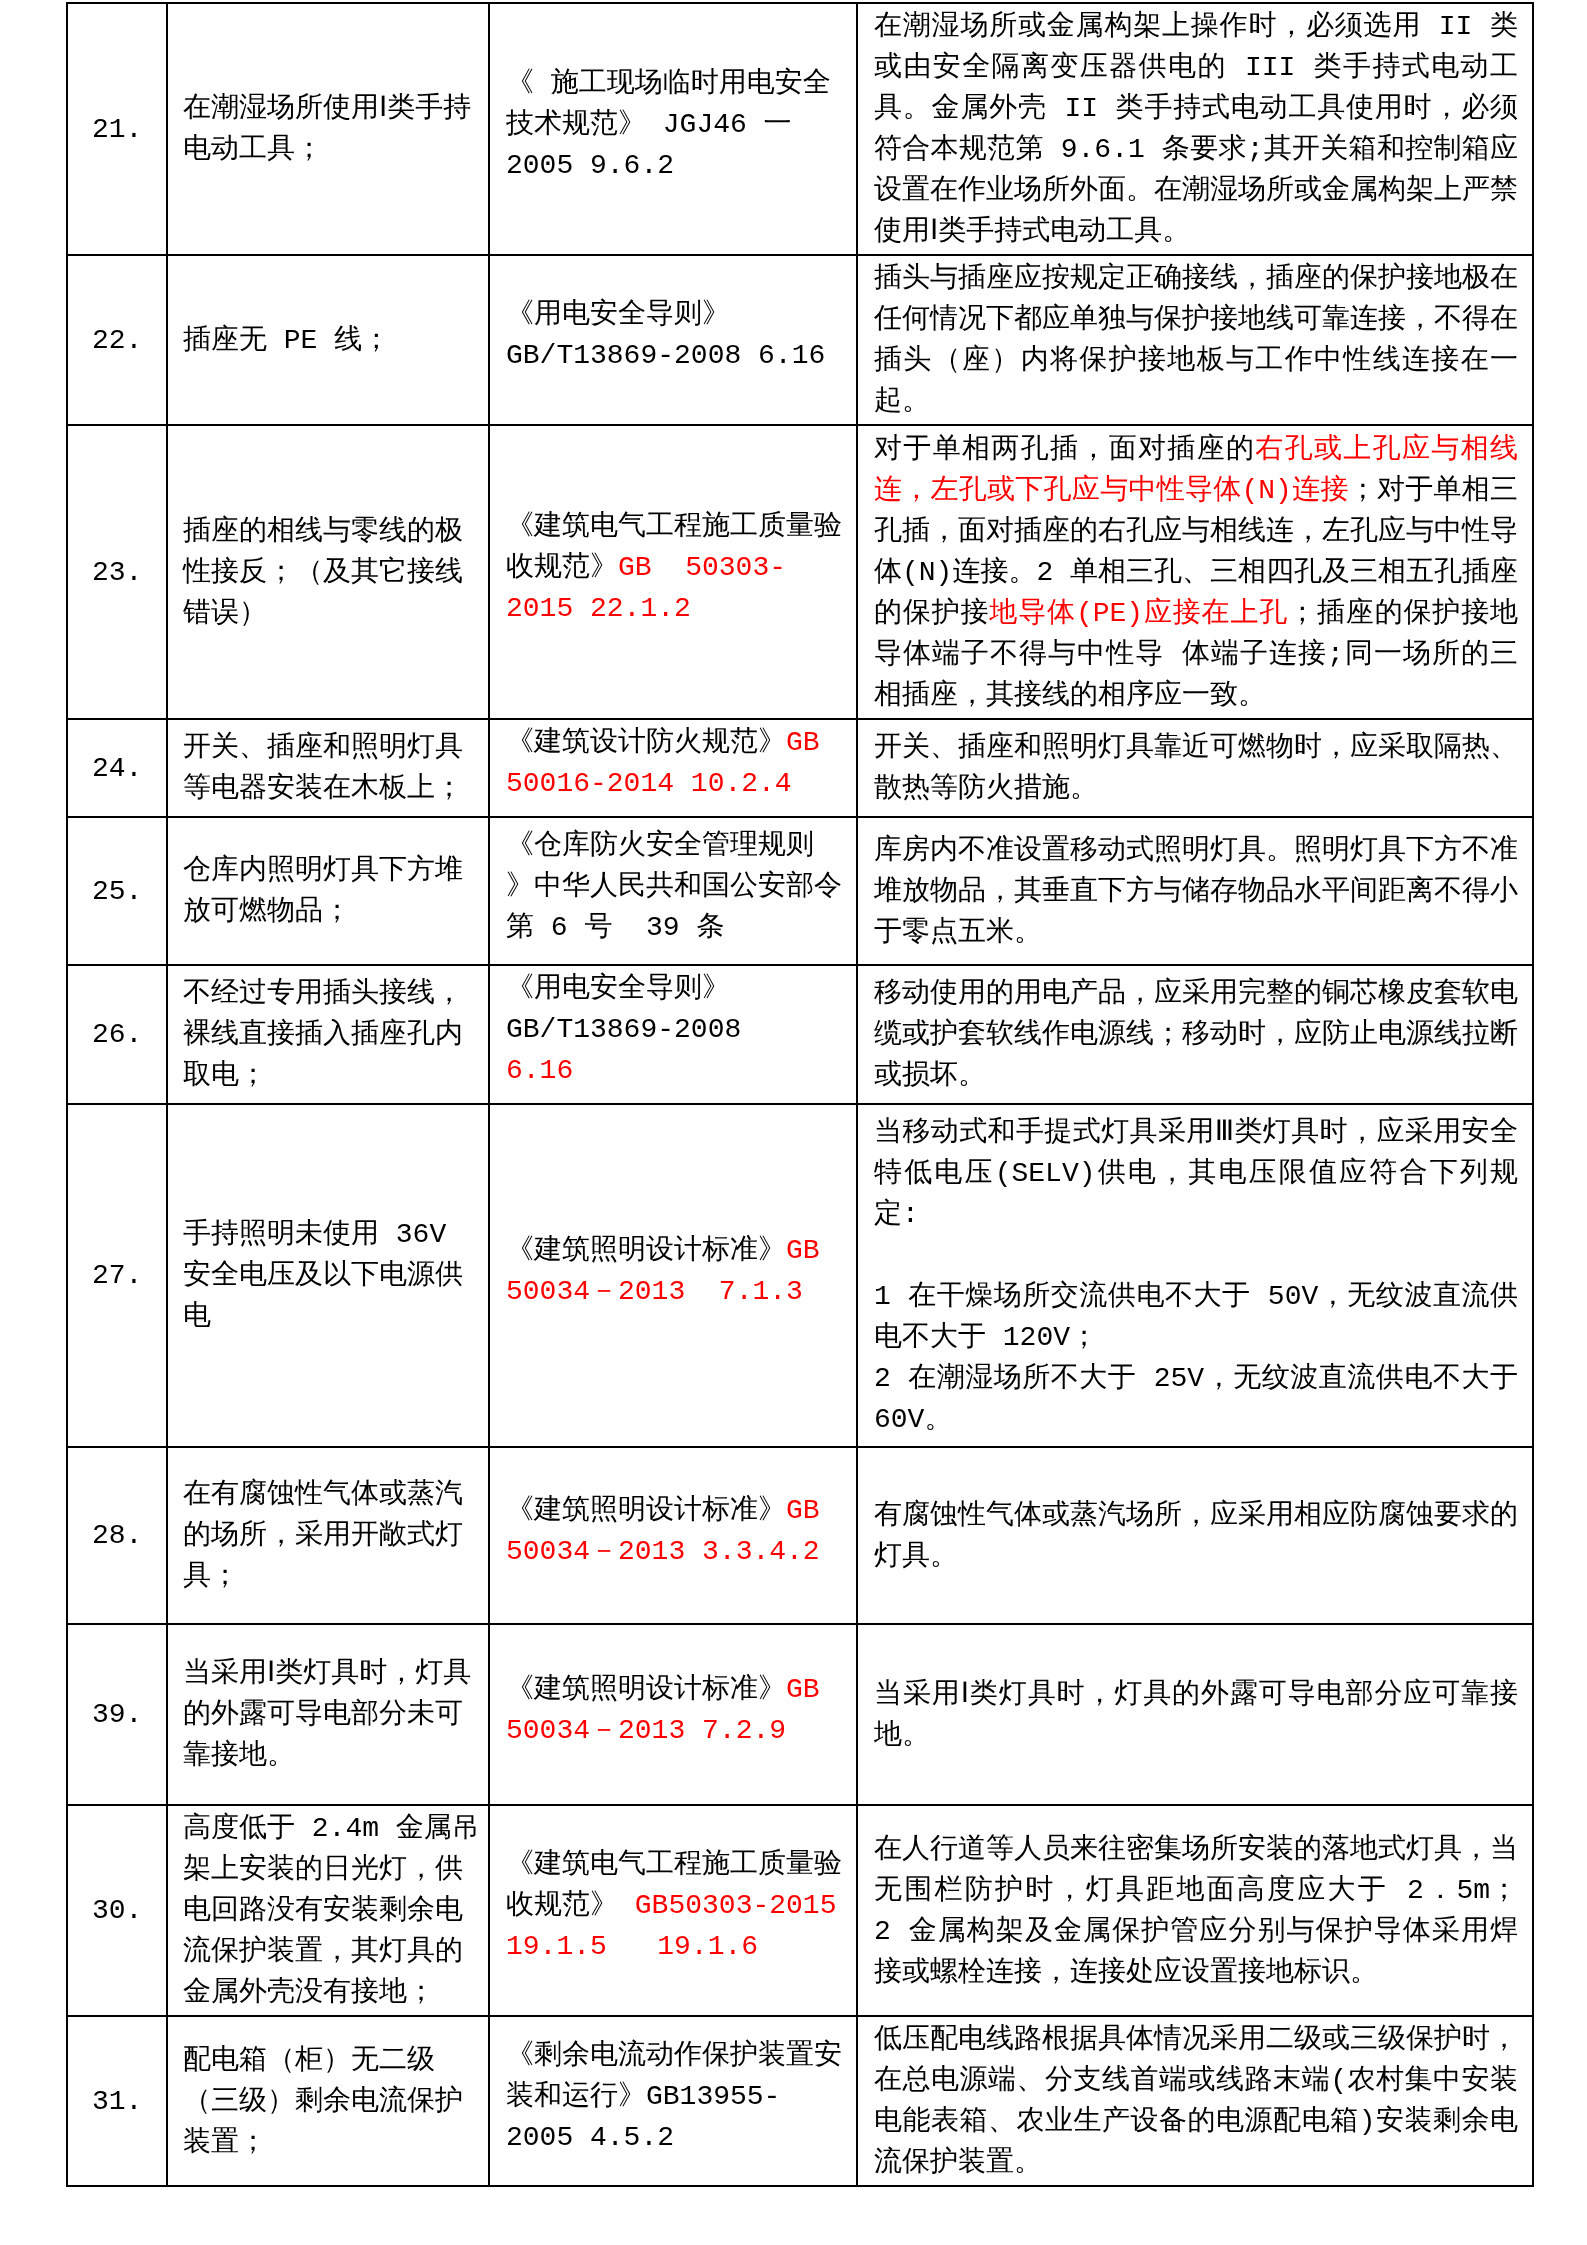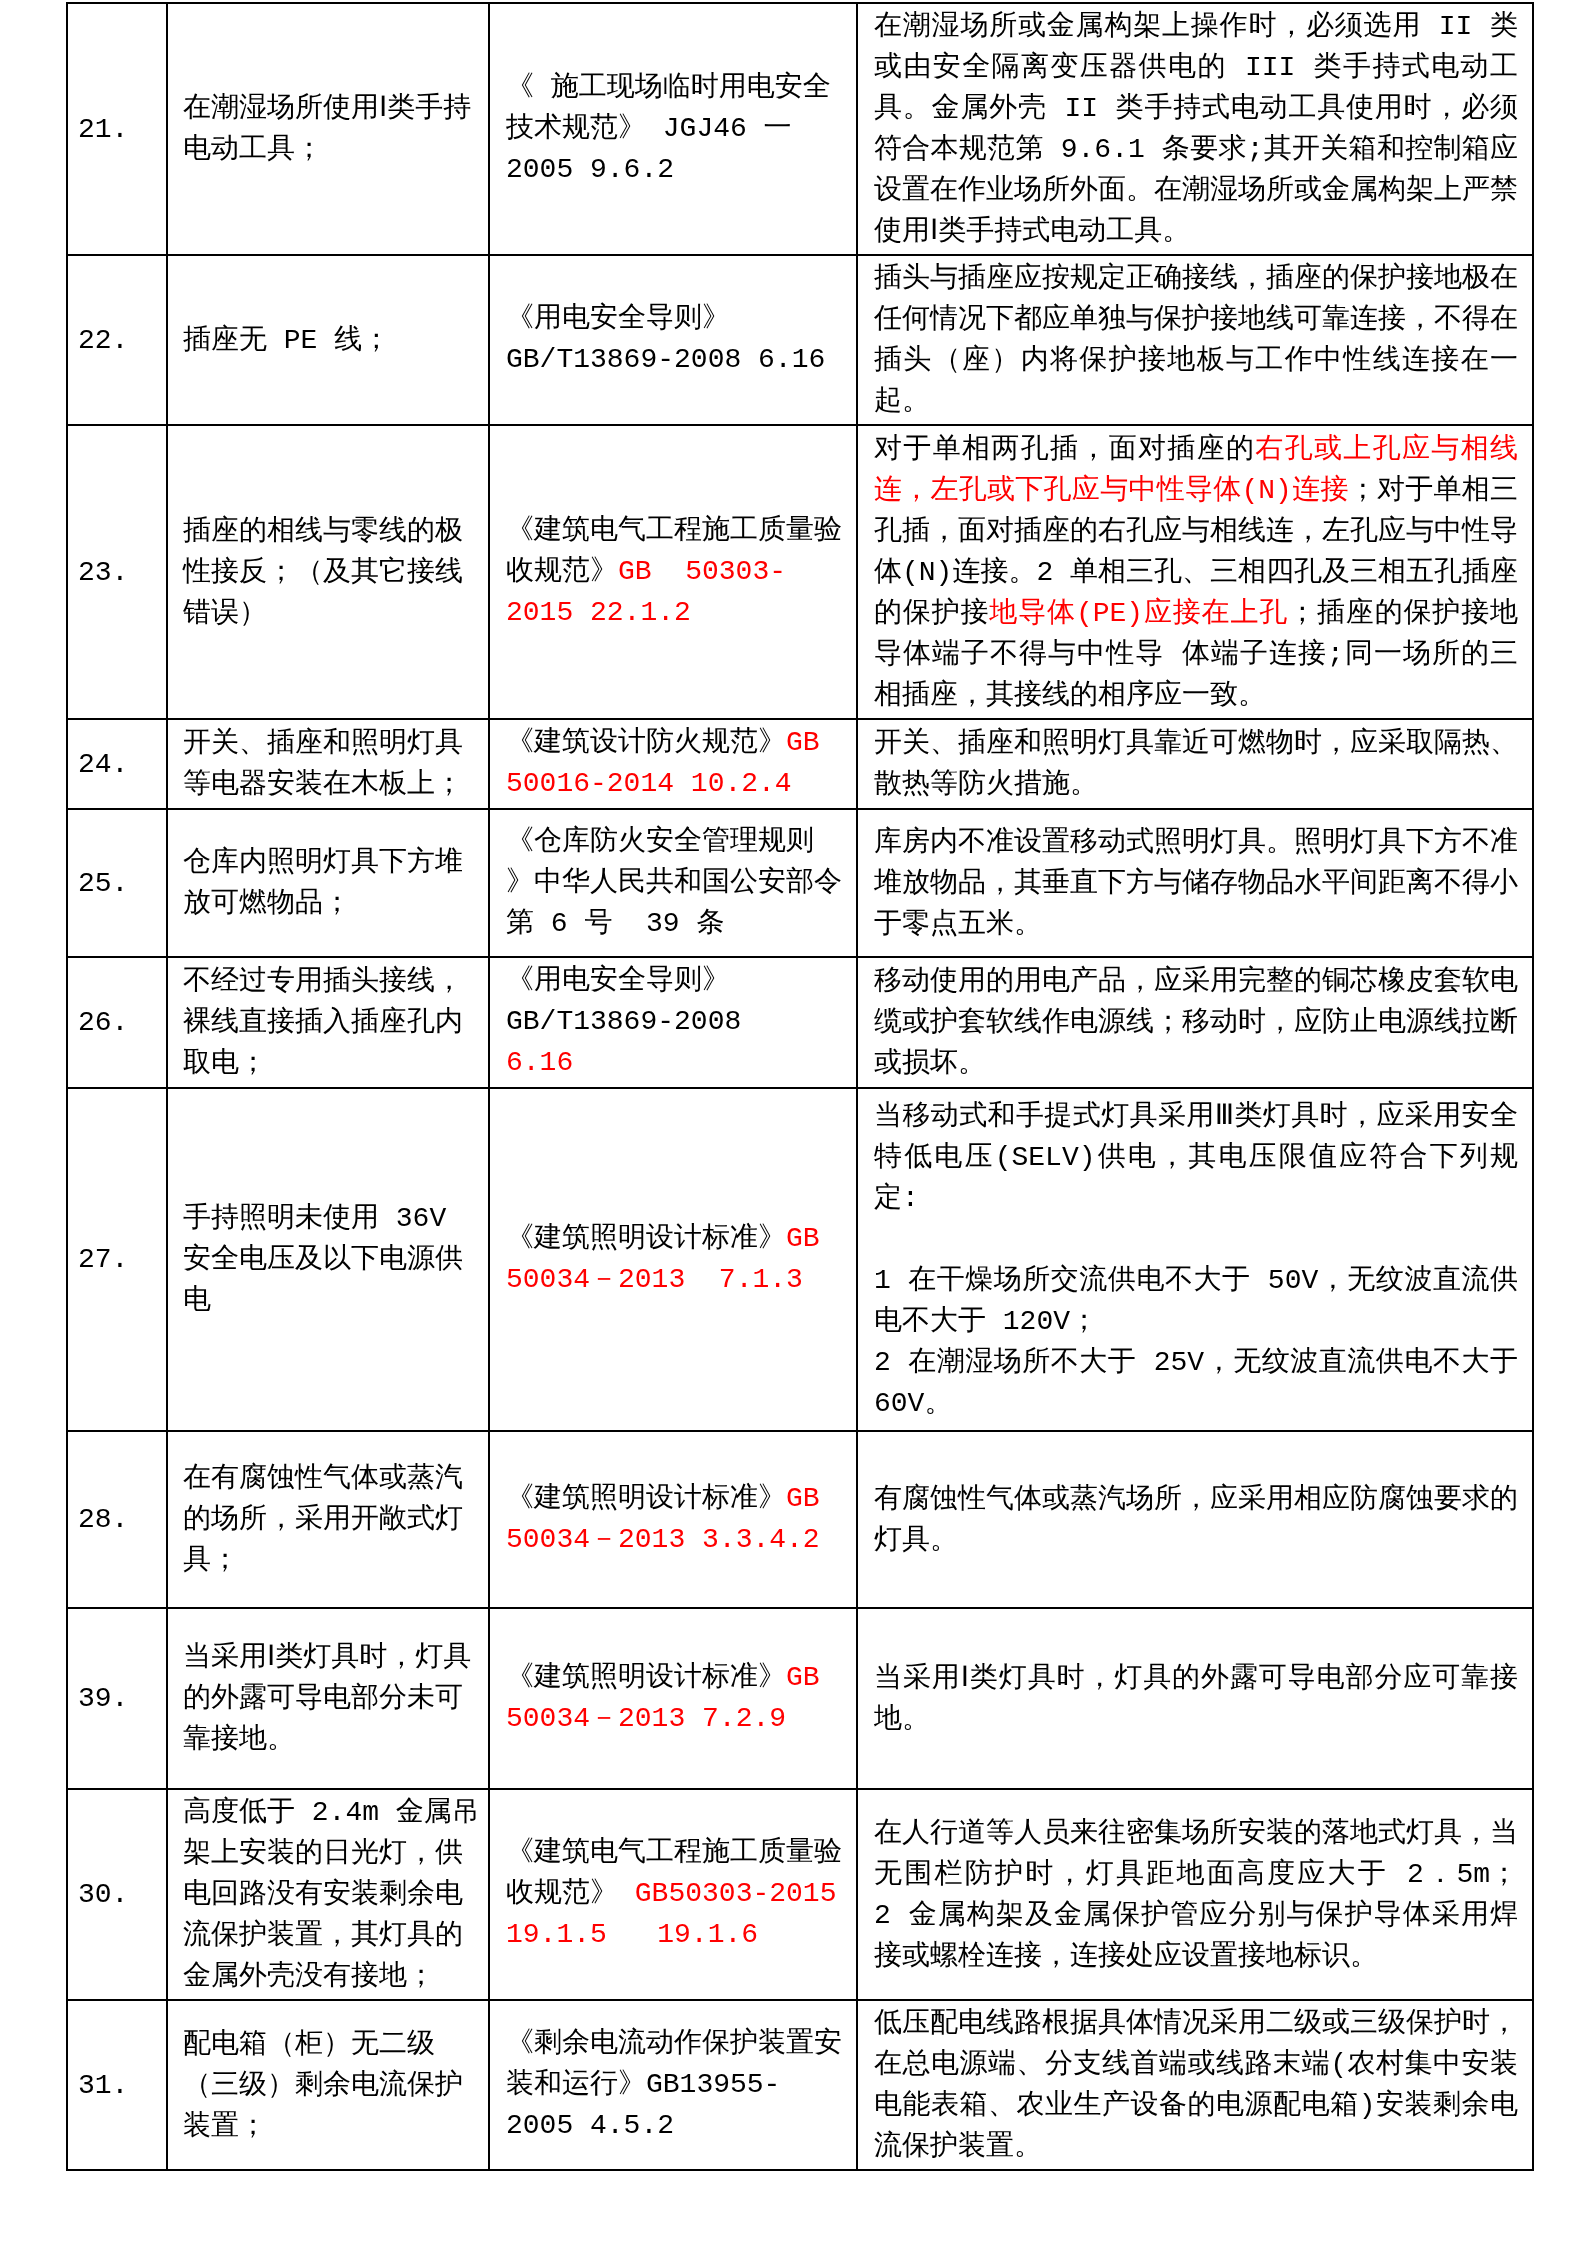--- a/index.html
+++ b/index.html
@@ -23,23 +23,23 @@
   td{
     border:2px solid #000000;
     font-size:28px;
     line-height:41px;
     color:#000000;
     vertical-align:middle;
     overflow:hidden;
     box-sizing:border-box;
     font-family:Liberation Mono, monospace;
   }
-  td.num{padding:0 4px 0 10px;}
+  td.num{padding:0 4px 0 24px;}
   td.issue{padding:2px 0 2px 15px;}
-  td.ref{padding:2px 14px 4px 16px;white-space:pre-wrap;}
+  td.ref{padding:2px 14px 12px 16px;white-space:pre-wrap;}
   td.desc{padding:2px 14px 2px 16px;white-space:pre-wrap;text-align:justify;}
   .seg-red{color:#ff0000;}
   .seg-black{color:#000000;}
 </style>
 </head>
 <body>
 
 <div class="page">
   <table class="reg-table">
     <colgroup>

